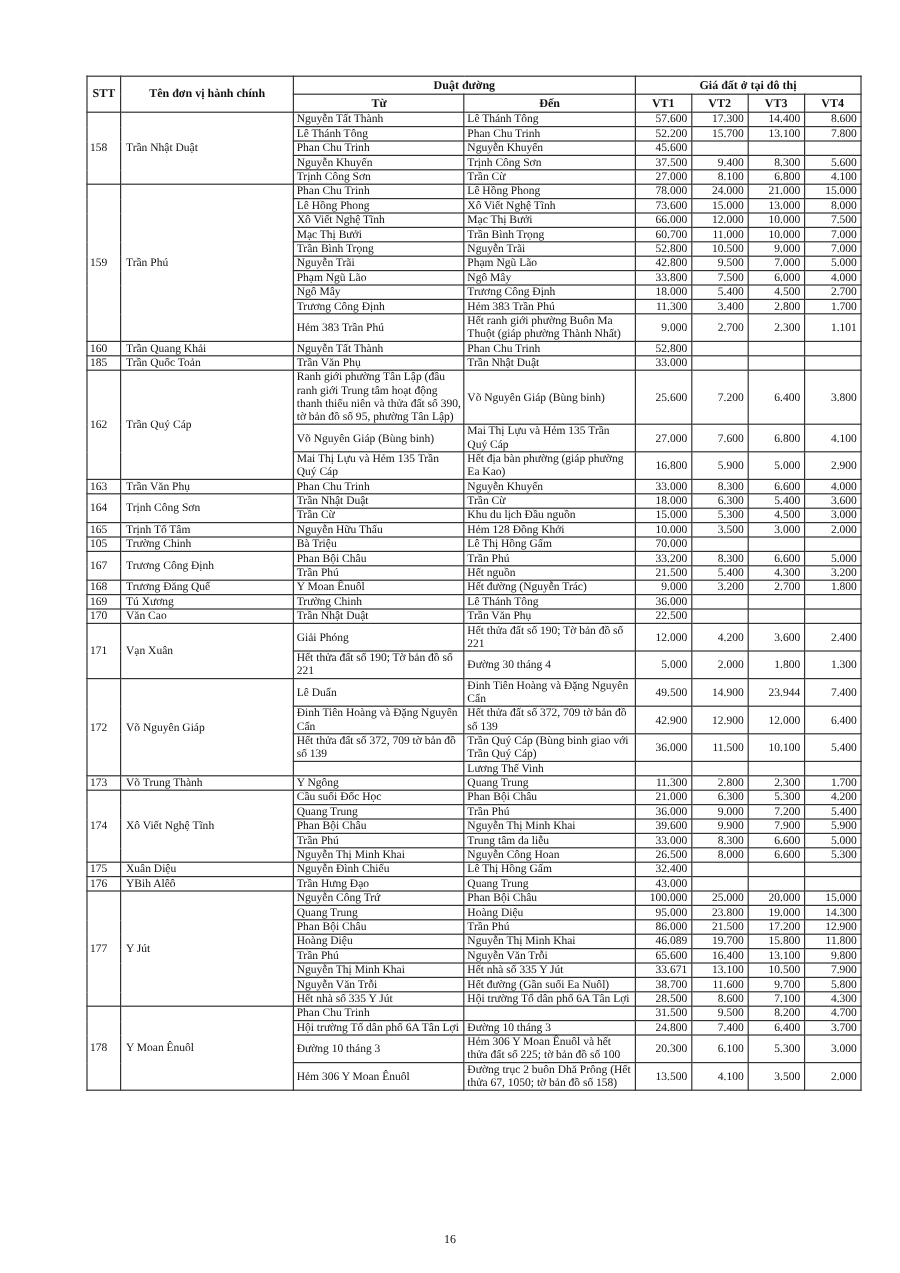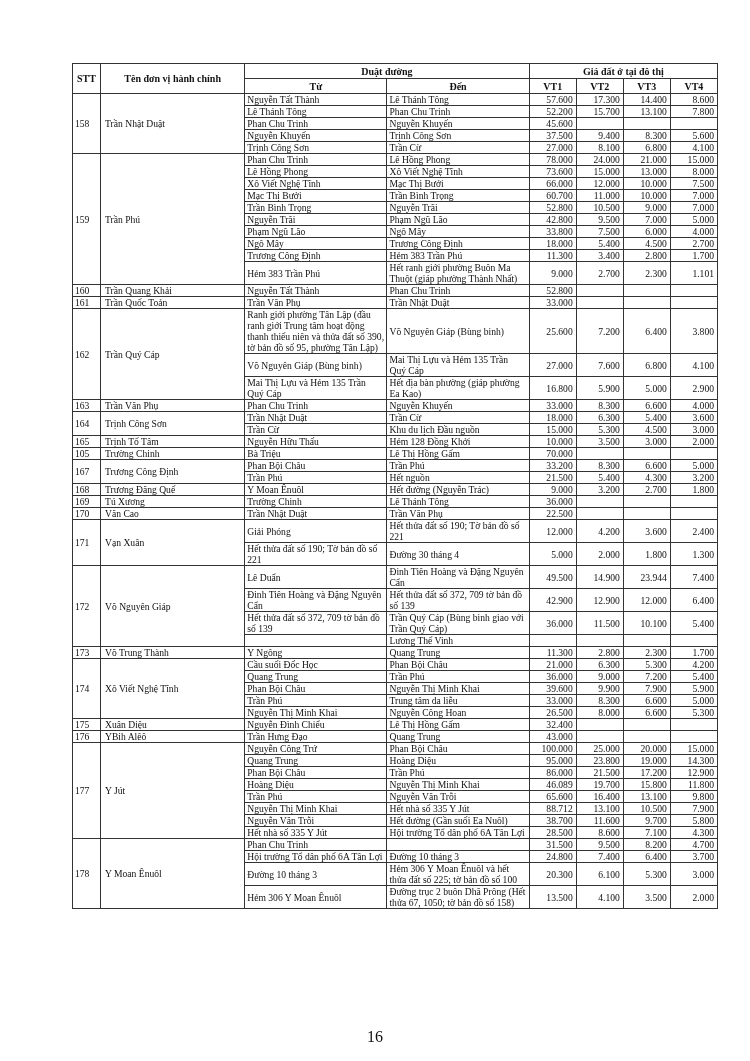--- a/index.html
+++ b/index.html
@@ -5,21 +5,21 @@
   html, body { margin: 0; padding: 0; background: #ffffff; }
   body { width: 750px; height: 1061px; position: relative; font-family: "Liberation Serif", serif; color: #111; }
   .page { position: absolute; left: 72px; top: 63px; width: 646px; }
   table { border-collapse: collapse; width: 646px; table-layout: fixed; font-size: 9.6px; line-height: 11px; }
   th, td { border: 1px solid #333; padding: 0 2px; vertical-align: middle; }
   th { font-weight: bold; text-align: center; font-size: 10px; height: 14px; }
   td.stt { text-align: left; }
   td.name { text-align: left; padding-left: 4px; }
   td.num { text-align: right; padding-right: 3px; }
   td.road { text-align: left; }
-  .pageno { position: absolute; top: 1028px; left: 0; width: 750px; text-align: center; font-size: 16px; font-family: "Liberation Serif", serif; }
+  .pageno { position: absolute; top: 1028px; left: 0; width: 750px; text-align: center; font-size: 10px; font-family: "Liberation Serif", serif; }
   col.c-stt { width: 28px; }
   col.c-name { width: 144px; }
   col.c-from { width: 142px; }
   col.c-to { width: 142px; }
   col.c-vt { width: 47px; }
 </style>
 </head>
 <body>
 
 <div class="page">
@@ -179,21 +179,21 @@
           <td class="stt" rowspan="1">160</td>
           <td class="name" rowspan="1">Trần Quang Khải</td>
           <td class="road">Nguyễn Tất Thành</td>
           <td class="road">Phan Chu Trinh</td>
           <td class="num">52.800</td>
           <td class="num"></td>
           <td class="num"></td>
           <td class="num"></td>
         </tr>
         <tr>
-          <td class="stt" rowspan="1">161</td>
+          <td class="stt" rowspan="1">185</td>
           <td class="name" rowspan="1">Trần Quốc Toản</td>
           <td class="road">Trần Văn Phụ</td>
           <td class="road">Trần Nhật Duật</td>
           <td class="num">33.000</td>
           <td class="num"></td>
           <td class="num"></td>
           <td class="num"></td>
         </tr>
         <tr>
           <td class="stt" rowspan="3">162</td>
@@ -479,21 +479,21 @@
           <td class="road">Trần Phú</td>
           <td class="road">Nguyễn Văn Trỗi</td>
           <td class="num">65.600</td>
           <td class="num">16.400</td>
           <td class="num">13.100</td>
           <td class="num">9.800</td>
         </tr>
         <tr>
           <td class="road">Nguyễn Thị Minh Khai</td>
           <td class="road">Hết nhà số 335 Y Jút</td>
-          <td class="num">88.712</td>
+          <td class="num">33.671</td>
           <td class="num">13.100</td>
           <td class="num">10.500</td>
           <td class="num">7.900</td>
         </tr>
         <tr>
           <td class="road">Nguyễn Văn Trỗi</td>
           <td class="road">Hết đường (Gần suối Ea Nuôl)</td>
           <td class="num">38.700</td>
           <td class="num">11.600</td>
           <td class="num">9.700</td>

